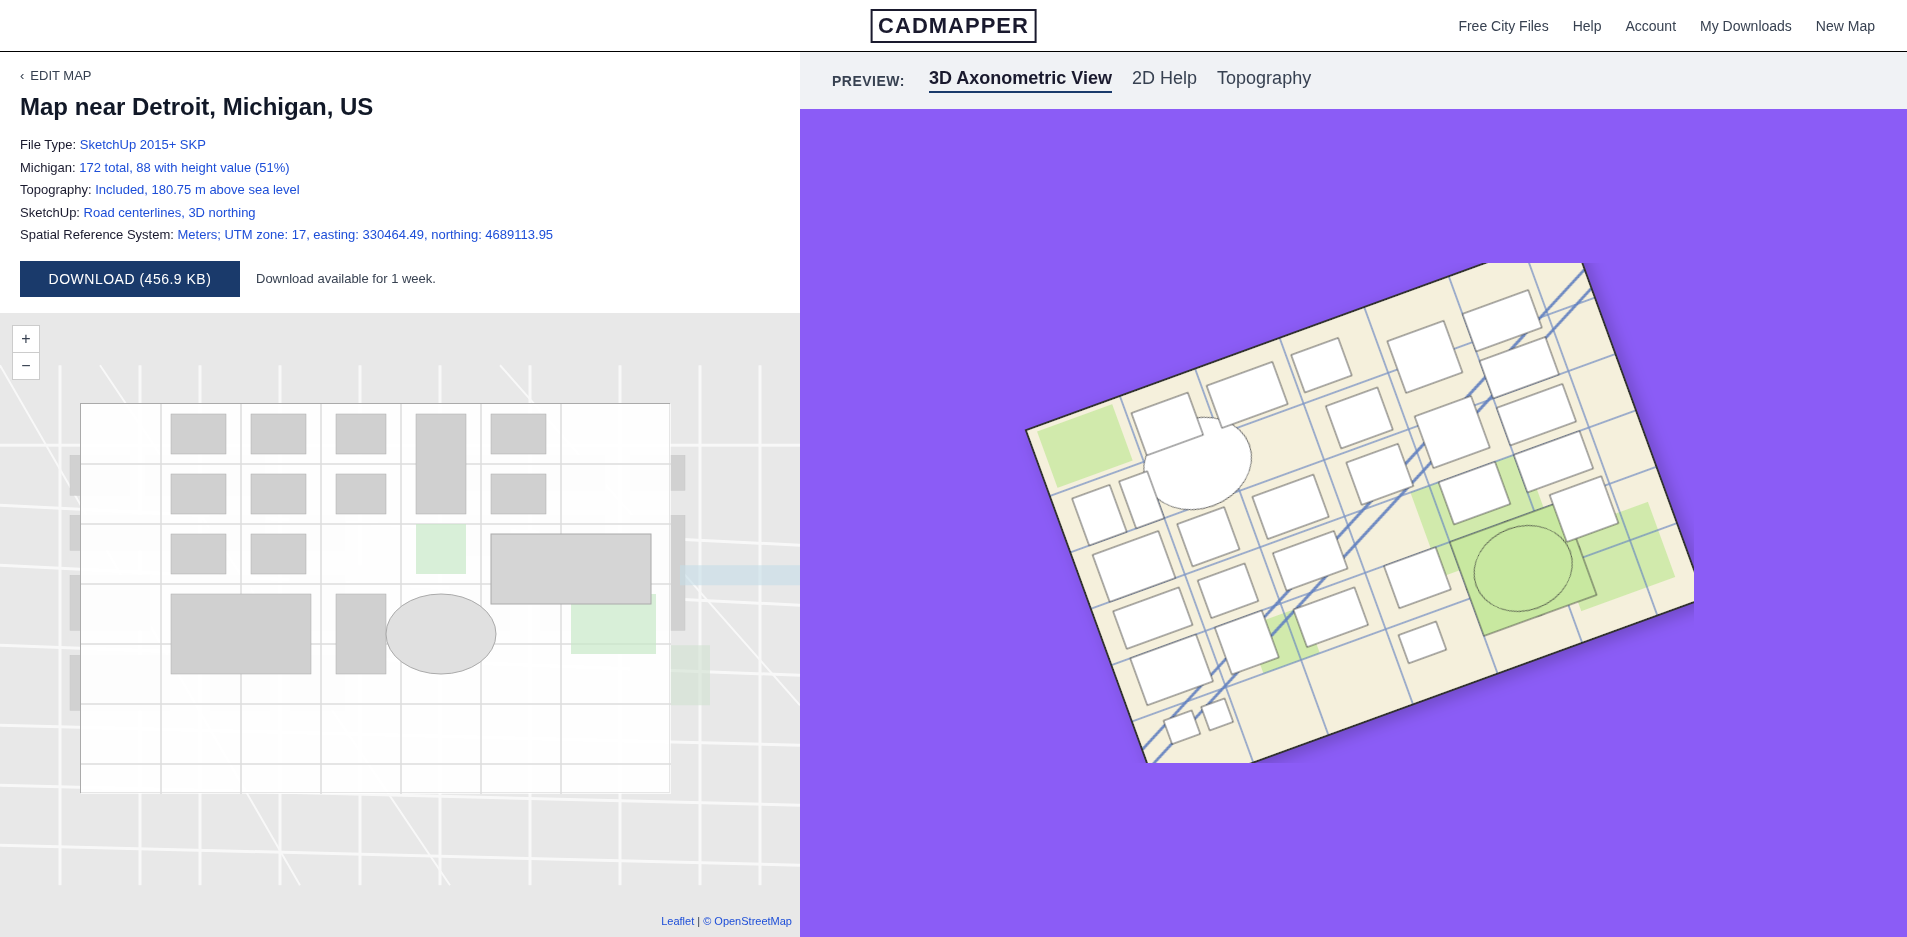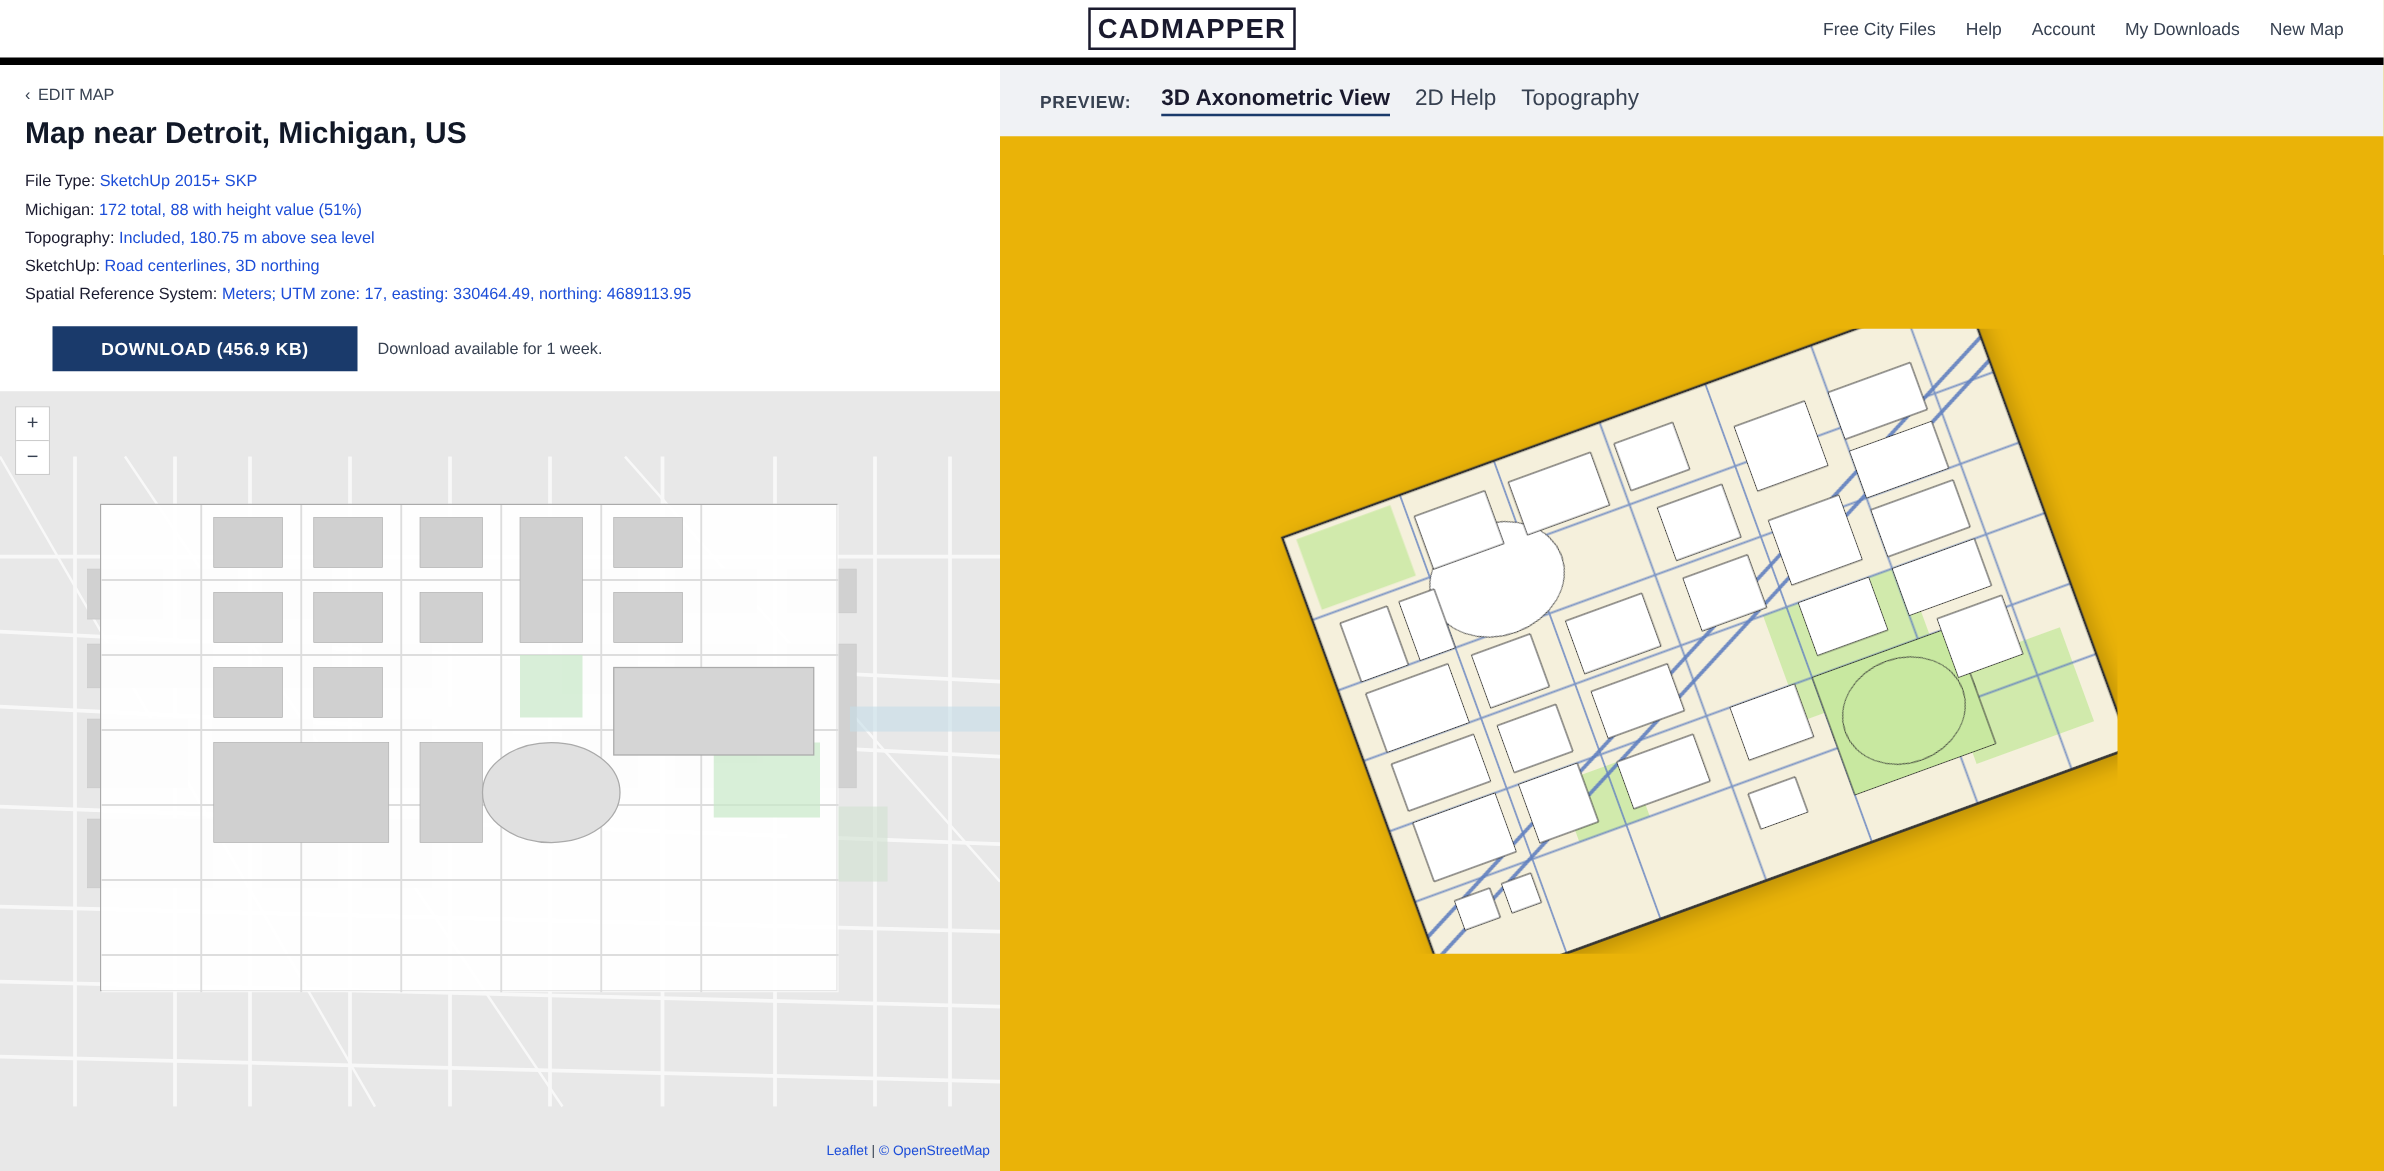--- a/index.html
+++ b/index.html
@@ -6,21 +6,21 @@
     body { font-family: -apple-system, BlinkMacSystemFont, 'Segoe UI', Helvetica, Arial, sans-serif; background: #f0f2f5; color: #1a1a2e; }
 
     
     .header {
       display: flex;
       align-items: center;
       justify-content: space-between;
       background: #fff;
       padding: 0 32px;
       height: 52px;
-      border-bottom: 6px solid #000000;
+      border-bottom: 1px solid #000000;
       position: relative;
     }
     .header-logo {
       position: absolute;
       left: 50%;
       transform: translateX(-50%);
       font-size: 22px;
       font-weight: 900;
       letter-spacing: 1px;
       color: #1a1a2e;
@@ -97,25 +97,24 @@
       align-items: center;
       gap: 16px;
       margin-bottom: 0;
     }
     .download-btn {
       background: #1a3a6b;
       color: #fff;
       border: none;
       padding: 10px 24px;
       font-size: 14px;
-      font-weight: 700;
+      font-weight: 400;
       cursor: pointer;
       letter-spacing: 0.5px;
-      width: 244px;
-      margin-left: 22px;
+      width: 220px;
     }
     .download-note {
       font-size: 13px;
       color: #374151;
     }
 
     
     .map-container {
       flex: 1;
       position: relative;
@@ -174,21 +173,21 @@
     
     .street-map-bg {
       width: 100%;
       height: 100%;
       opacity: 0.7;
     }
 
     
     .right-panel {
       flex: 1;
-      background: #eab308;
+      background: #8b5cf6;
       display: flex;
       flex-direction: column;
     }
 
     .preview-header {
       display: flex;
       align-items: center;
       gap: 24px;
       padding: 16px 32px;
       background: #f0f2f5;

